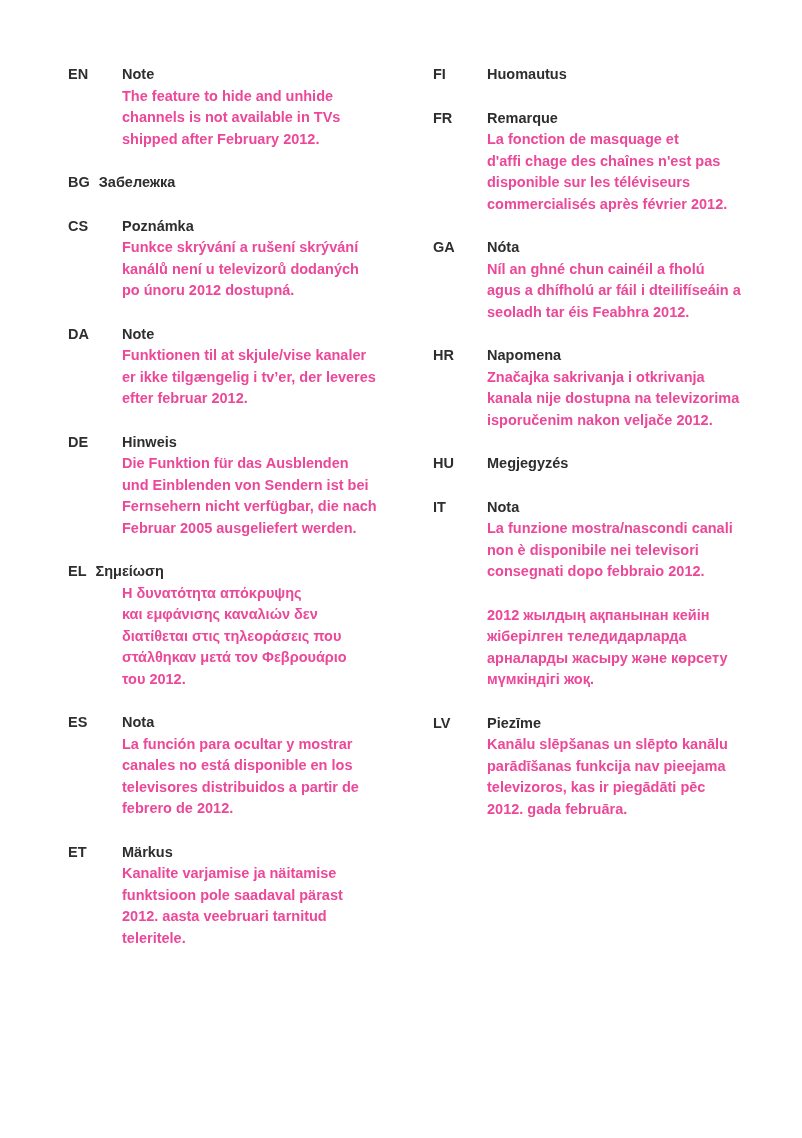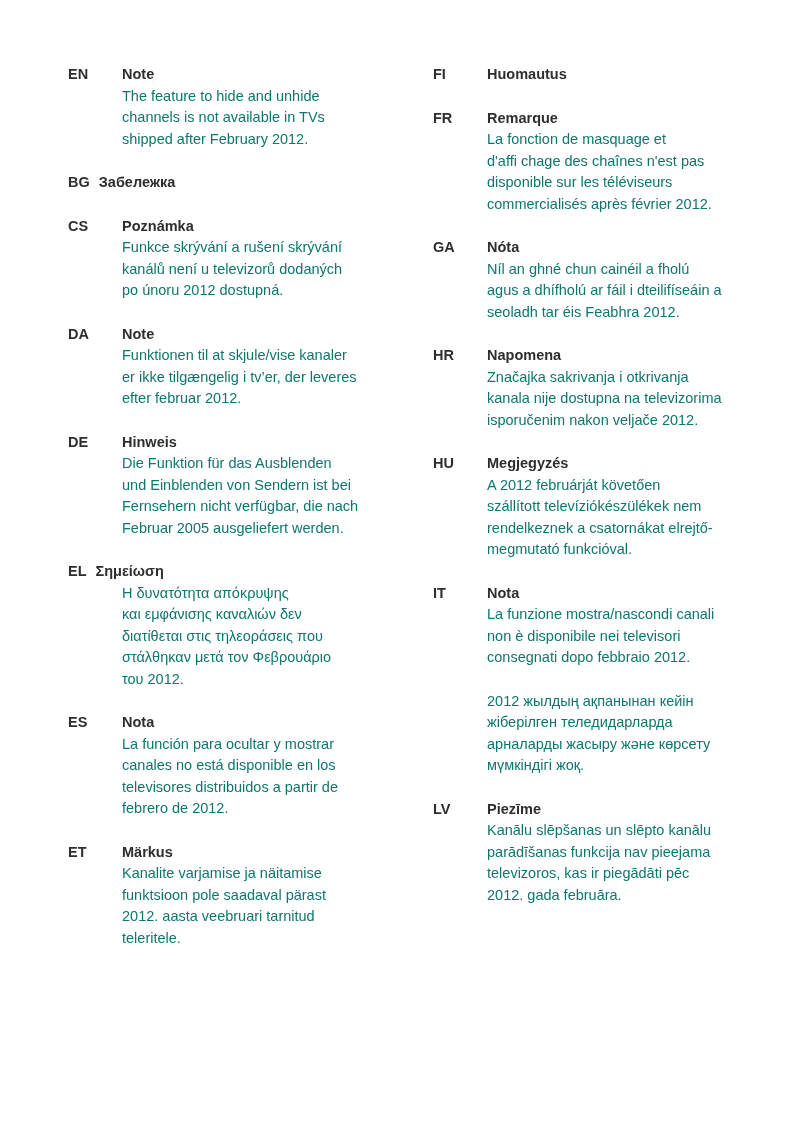--- a/index.html
+++ b/index.html
@@ -49,22 +49,23 @@
     margin-right: 9px;
     text-align: center;
   }
   .heading {
     font-weight: bold;
     color: #2e2e2e;
     text-align: center;
   }
   .note-body {
     margin-left: 54px;
-    color: #0f766e;
+    color: #ec4899;
     white-space: pre-line;
+    font-weight: bold;
   }
 </style>
 </head>
 <body>
 
 <div class="page">
 
   <div class="col">
 
     <section class="lang-section">
@@ -189,24 +190,20 @@
       <div class="note-body">Značajka sakrivanja i otkrivanja
 kanala nije dostupna na televizorima
 isporučenim nakon veljače 2012.</div>
     </section>
 
     <section class="lang-section">
       <div class="sec-head">
         <span class="code">HU</span>
         <span class="heading">Megjegyzés</span>
       </div>
-      <div class="note-body">A 2012 februárját követően
-szállított televíziókészülékek nem
-rendelkeznek a csatornákat elrejtő-
-megmutató funkcióval.</div>
     </section>
 
     <section class="lang-section">
       <div class="sec-head">
         <span class="code">IT</span>
         <span class="heading">Nota</span>
       </div>
       <div class="note-body">La funzione mostra/nascondi canali
 non è disponibile nei televisori
 consegnati dopo febbraio 2012.</div>

